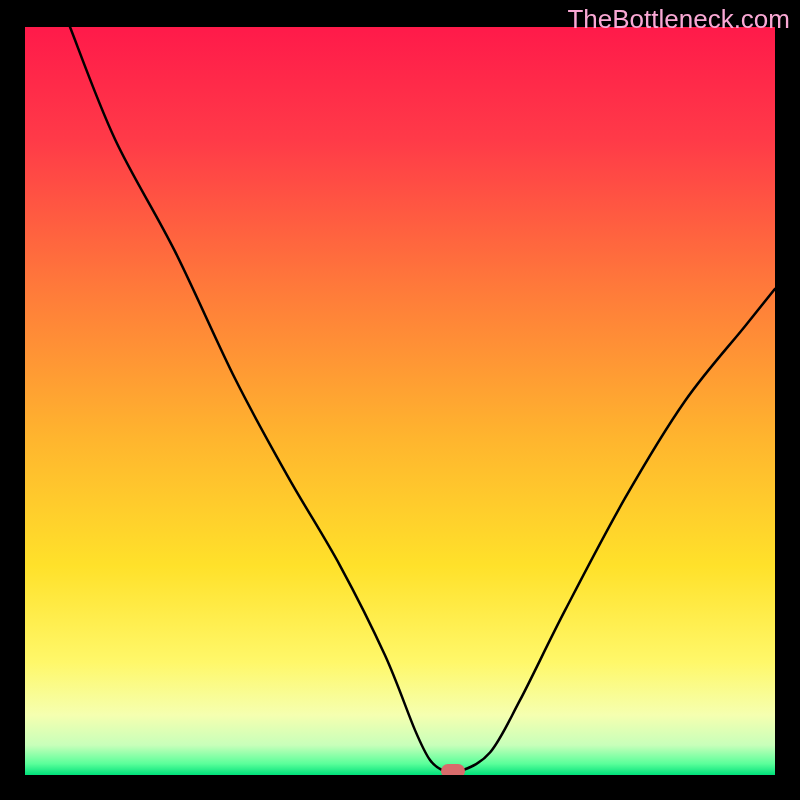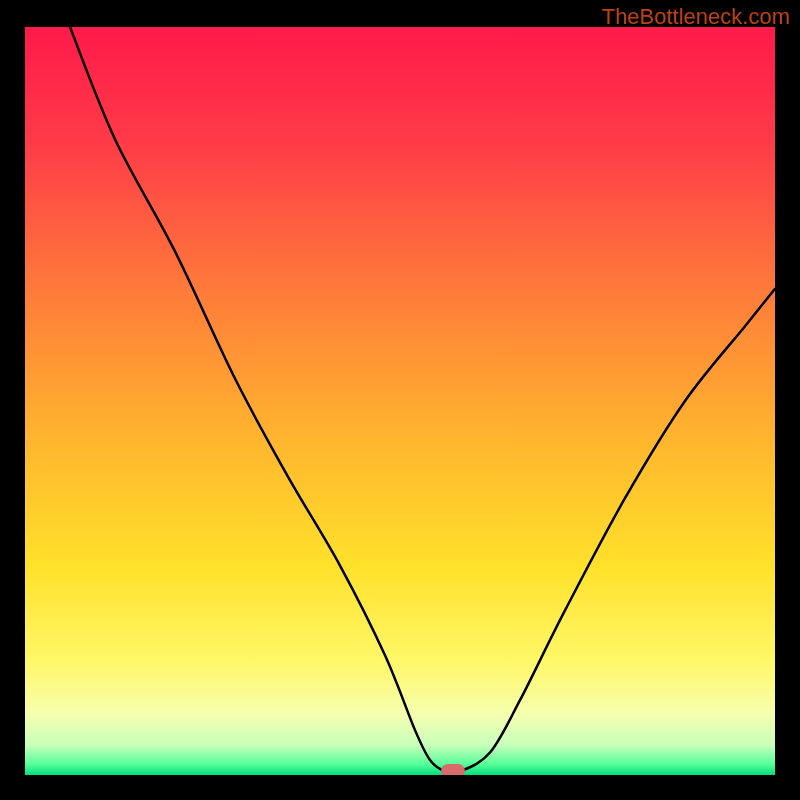--- a/index.html
+++ b/index.html
@@ -8,22 +8,22 @@
     height: 800px;
     background: #000;
     position: relative;
     font-family: Arial, sans-serif;
     overflow: hidden;
   }
   .watermark {
     position: absolute;
     top: 4px;
     right: 10px;
-    color: #c2410c;
-    font-size: 22px;
+    color: #f9a8d4;
+    font-size: 26px;
     font-weight: 500;
     z-index: 10;
   }
   .plot-area {
     position: absolute;
     left: 25px;
     top: 27px;
     width: 750px;
     height: 748px;
     overflow: hidden;

